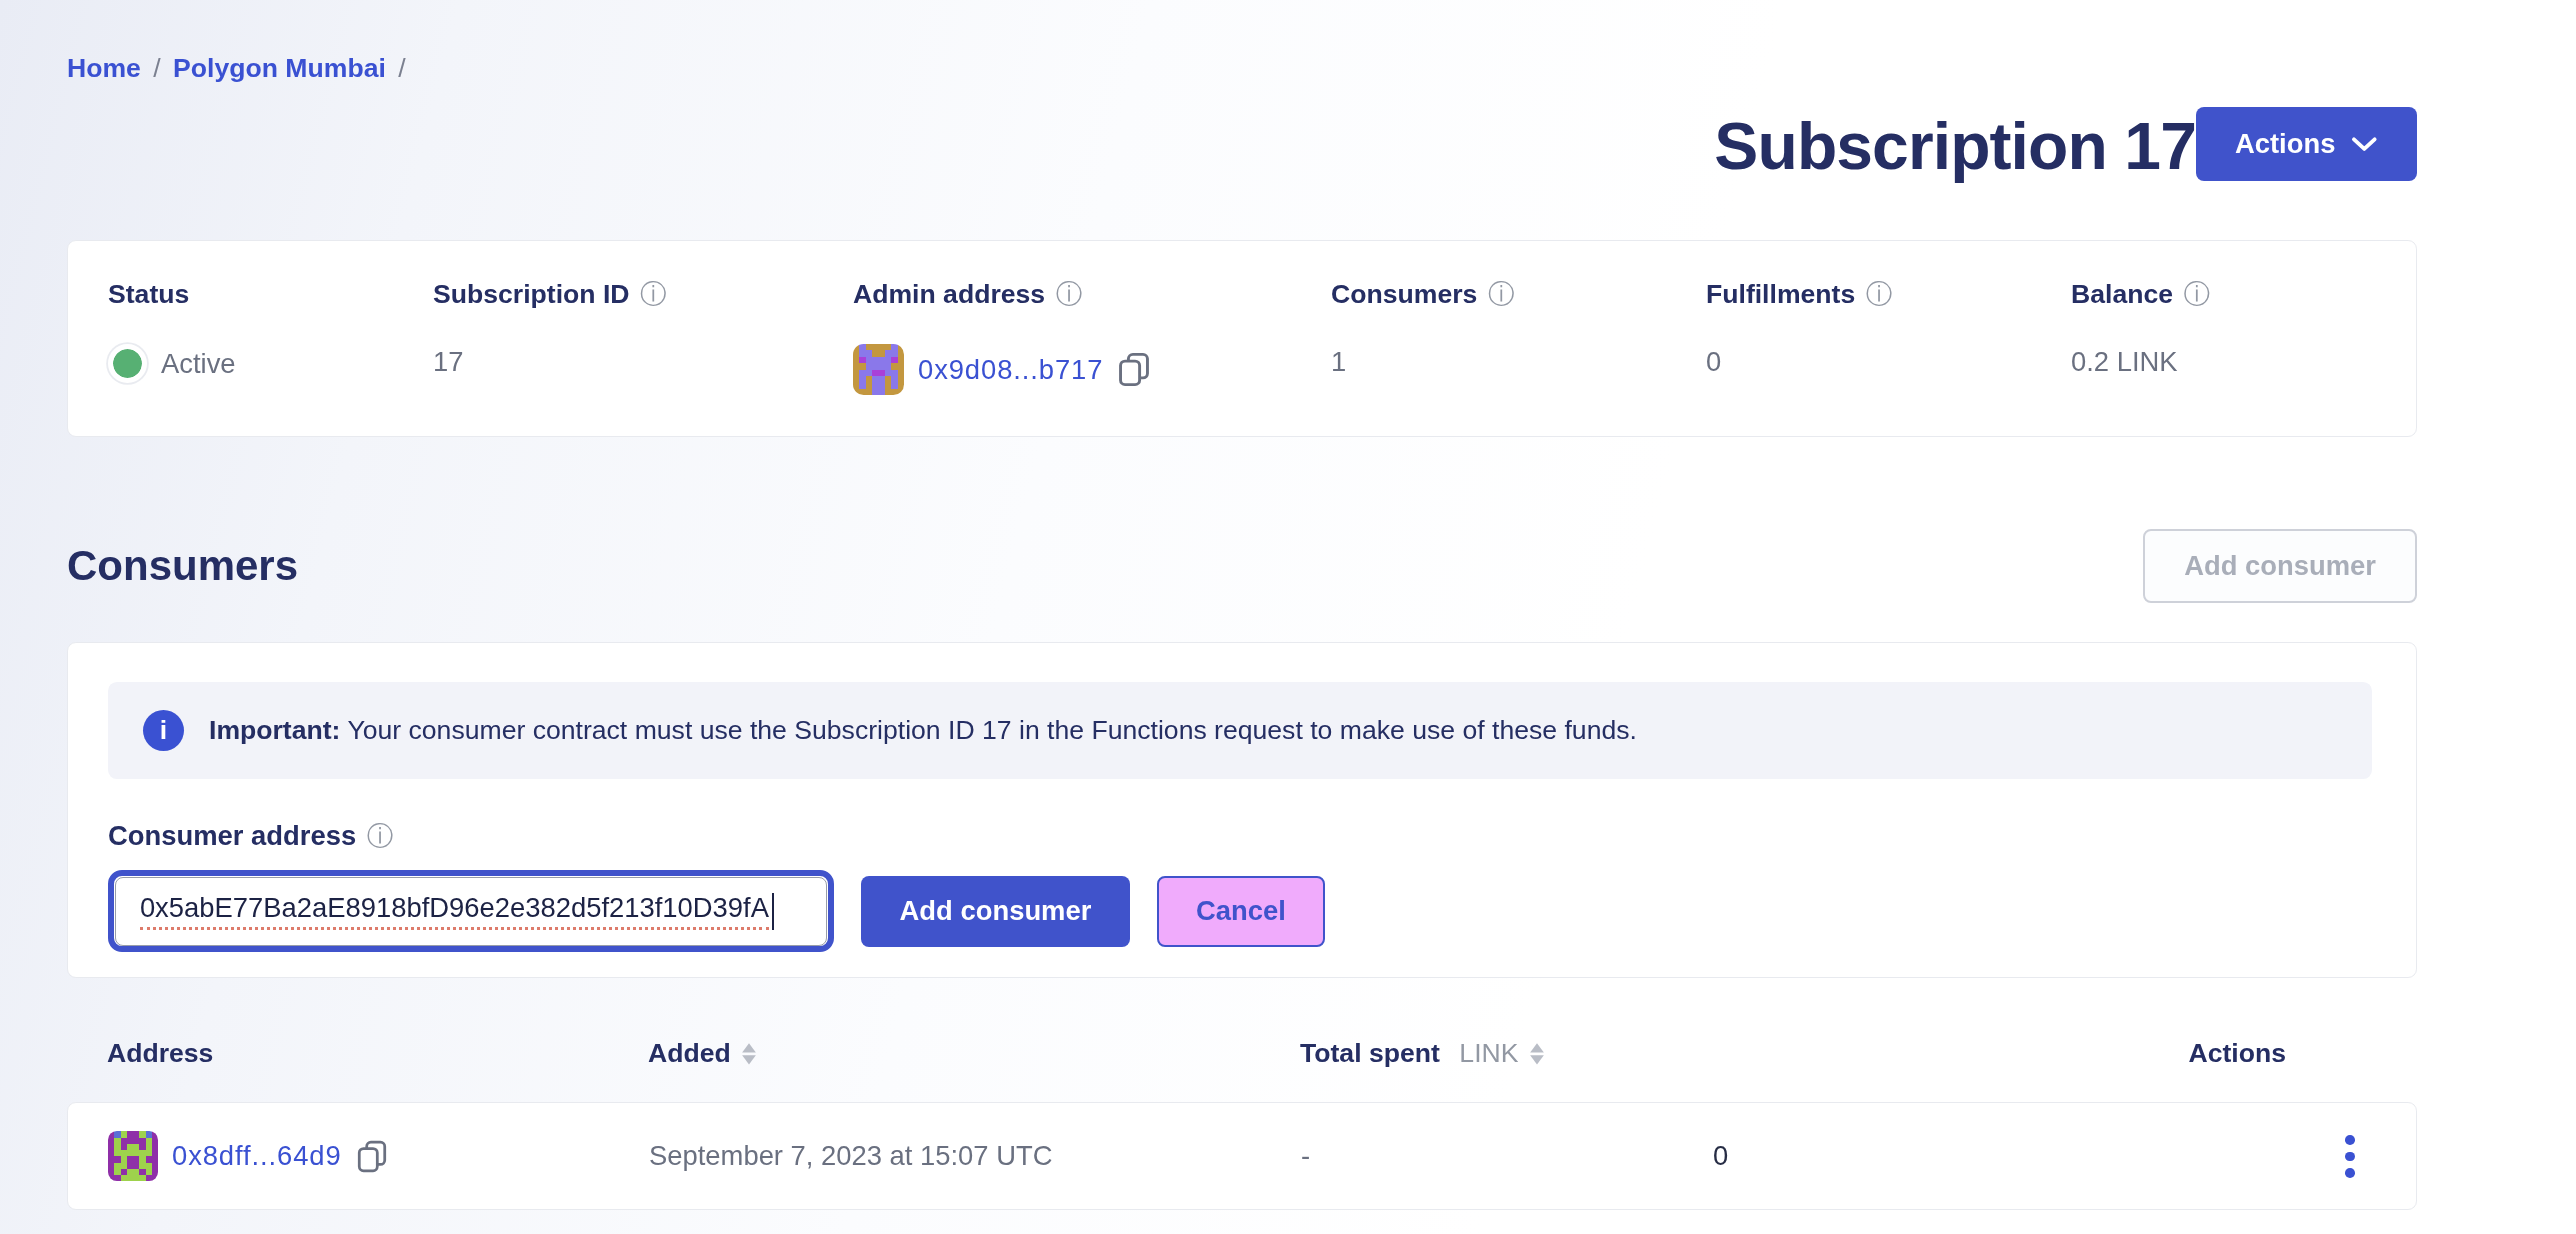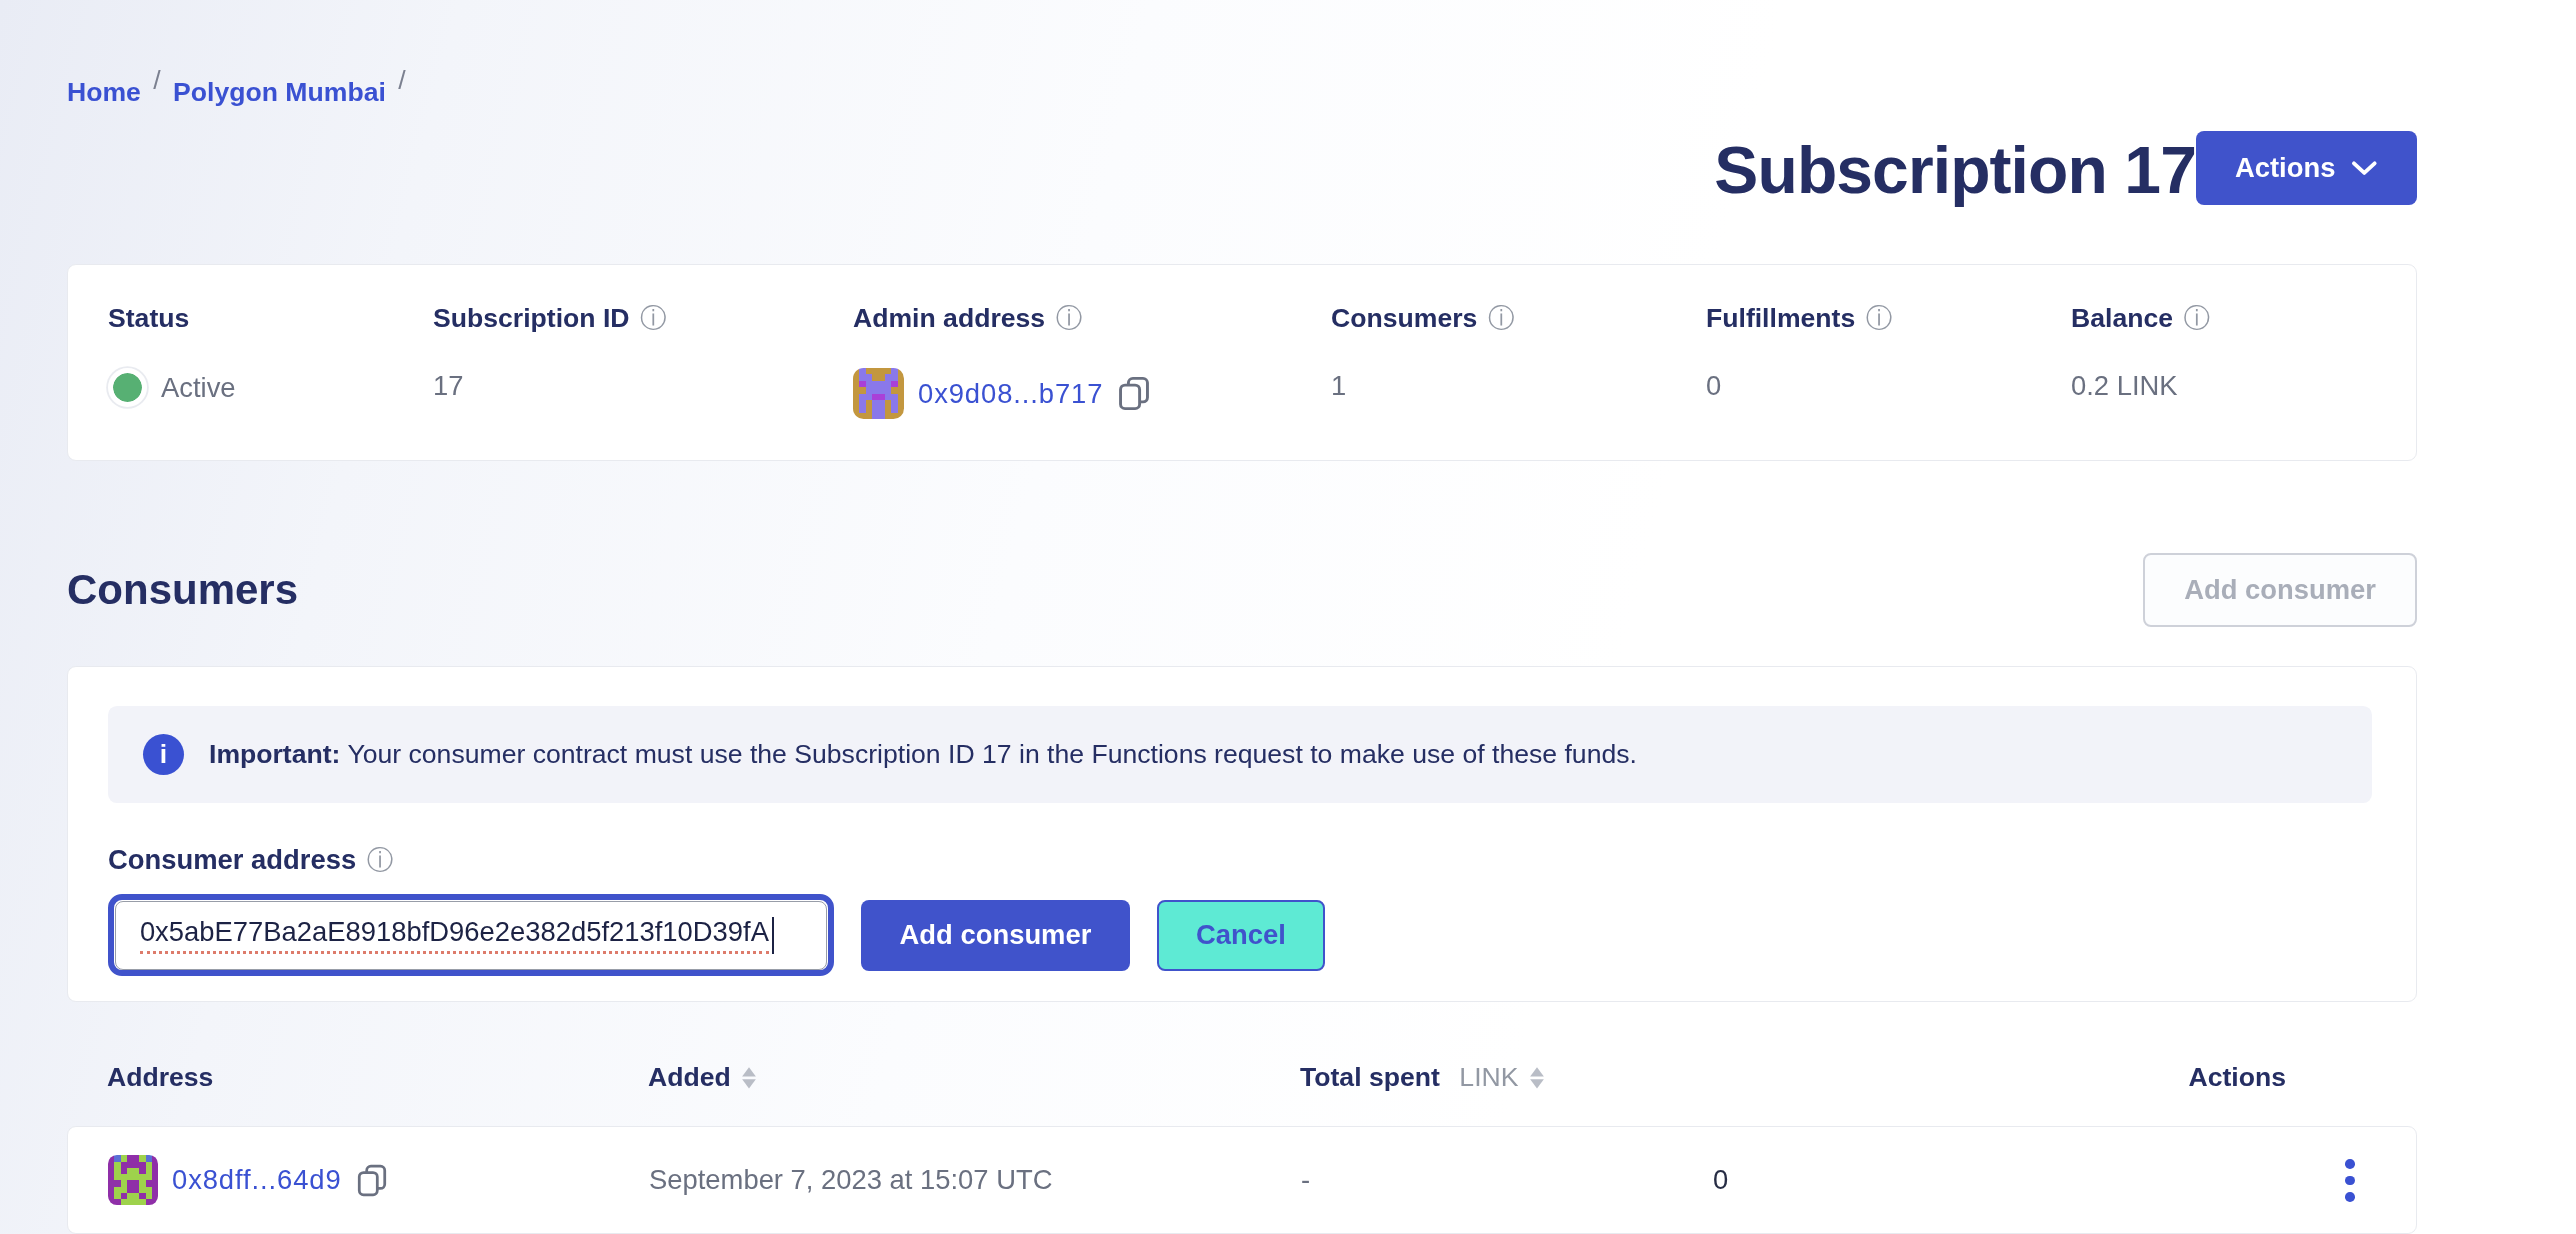--- a/index.html
+++ b/index.html
@@ -20,30 +20,30 @@
   html,body{width:2576px;height:1234px;overflow:hidden;}
   body{
     font-family:"Liberation Sans","DejaVu Sans",sans-serif;
     background:linear-gradient(104deg,#e9ecf5 0%,#f3f5fa 16%,#fbfcfe 40%,#ffffff 62%);
     color:var(--navy);
   }
   .container{padding:51px 159px 0 67px;}
 
   
   .breadcrumb{display:flex;align-items:center;gap:12.4px;font-size:26.6px;font-weight:700;line-height:35px;}
-  .breadcrumb a{color:var(--link);text-decoration:none;cursor:pointer;margin-top:24px;}
+  .breadcrumb a{color:var(--link);text-decoration:none;cursor:pointer;}
   .breadcrumb .sep{color:#7b8090;font-weight:400;}
 
   
   .title-row{display:flex;justify-content:flex-end;align-items:flex-start;margin-top:21px;}
   h1{font-size:66px;font-weight:700;letter-spacing:-0.9px;color:var(--navy);line-height:78px;}
   .btn{display:inline-flex;align-items:center;justify-content:center;gap:16px;border-radius:8px;
        font-size:27.4px;font-weight:700;font-family:inherit;cursor:pointer;border:none;}
   .btn-primary{background:var(--primary);color:#fff;height:74px;padding:0 39px;}
-  .btn-outline{background:#5eead4;color:var(--primary);border:2.7px solid var(--primary);height:71px;padding:0 37px;}
+  .btn-outline{background:#f0abfc;color:var(--primary);border:2.7px solid var(--primary);height:71px;padding:0 37px;}
   .btn-disabled{background:#fcfdfe;color:var(--disabled-text);border:2.7px solid var(--disabled-border);height:74px;padding:0 39px;cursor:default;}
 
   
   .card{background:#fff;border:1.8px solid var(--border);border-radius:8.9px;}
 
   
   .stats-card{margin-top:55px;display:flex;padding:37px 64px 41px 40px;}
   .stat{flex-shrink:0;}
   .stat:nth-child(1){flex-basis:325px;}
   .stat:nth-child(2){flex-basis:420px;}

